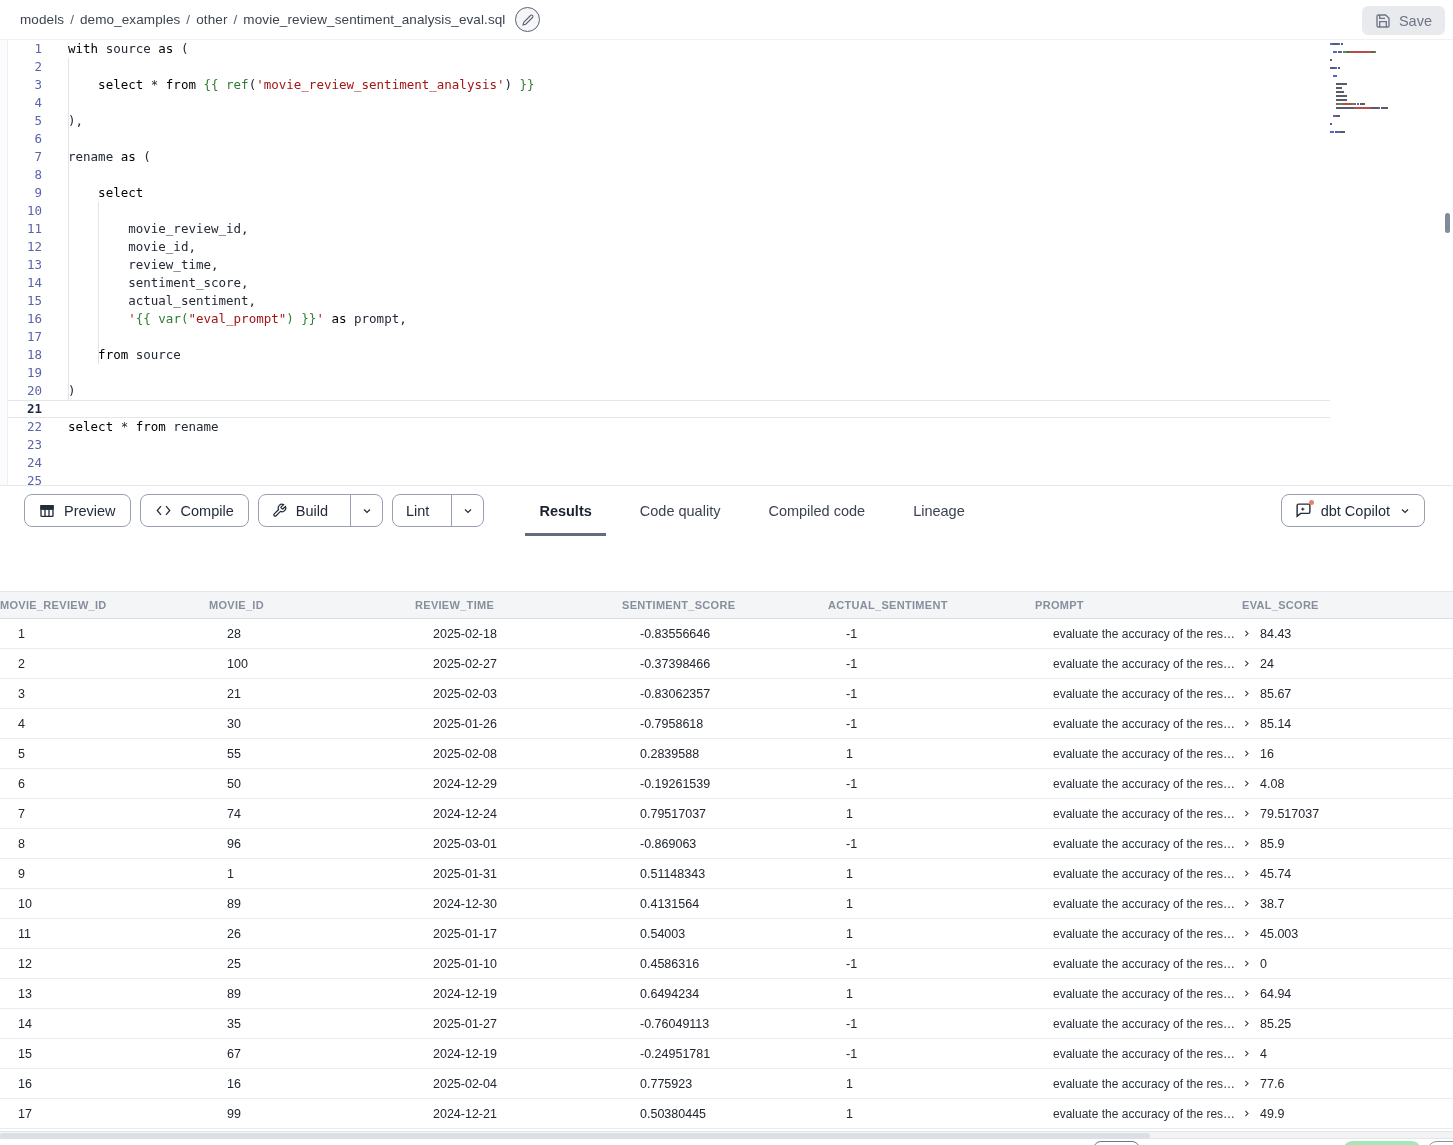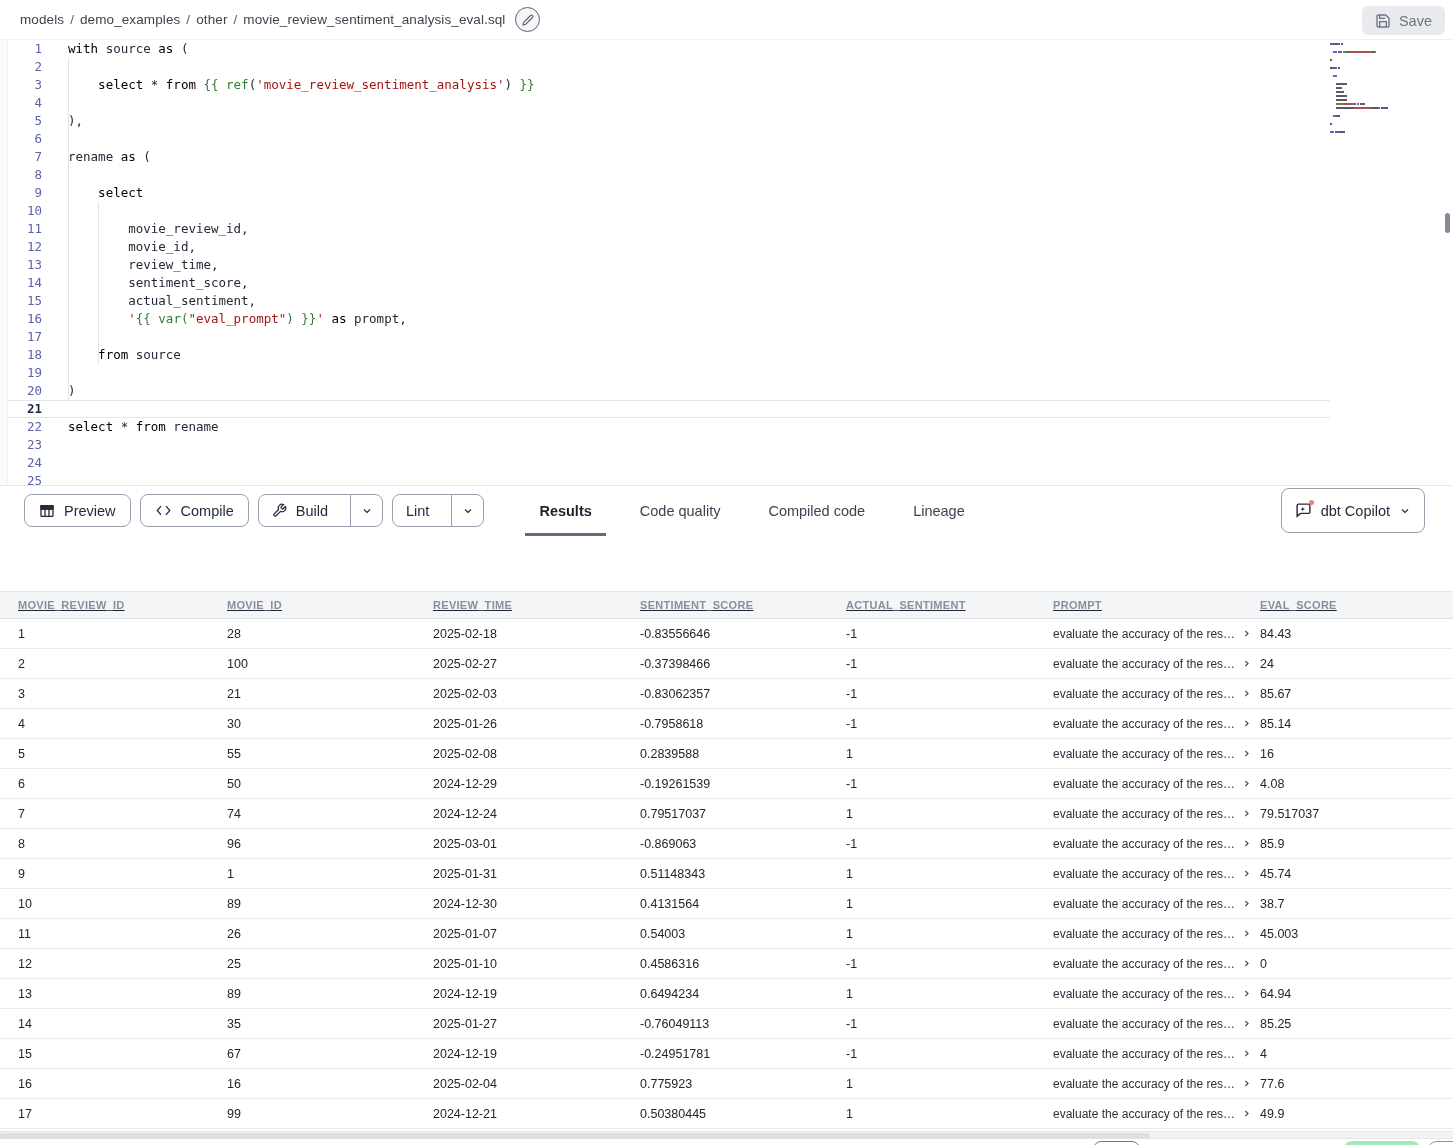--- a/index.html
+++ b/index.html
@@ -54,35 +54,35 @@
             font-family:inherit; }
   .tb-btn svg { flex:0 0 auto; }
   .tb-split { padding:0; overflow:hidden; }
   .tb-split .main { display:flex; align-items:center; gap:9px; padding:0 13px; height:100%; }
   .tb-split .chev { display:flex; align-items:center; justify-content:center; width:32px; height:100%;
                     border-left:1px solid #99a1b1; }
   .tabs { margin-left:22px; display:flex; height:50px; align-items:stretch; }
   .tab { padding:0 24px; display:flex; align-items:center; font-size:14.5px; color:#3c4351; position:relative; cursor:default; }
   .tab.active { color:#1b222e; font-weight:bold; }
   .tab.active::after { content:""; position:absolute; left:10px; right:10px; bottom:0; height:3px; background:#626c7c; }
-  .copilot-btn { margin-left:auto; margin-right:4px; height:45px; border:1px solid #99a1b1; border-radius:8px;
+  .copilot-btn { margin-left:auto; margin-right:4px; height:33px; border:1px solid #99a1b1; border-radius:8px;
                  background:#fff; display:flex; align-items:center; gap:9px; padding:0 13px; font-size:14.5px;
                  color:#242c3b; font-weight:500; font-family:inherit; }
 
   
   .results-bar { position:absolute; top:535px; left:0; right:0; height:50px; border-top:1px solid #d9dce2;
                  display:flex; align-items:center; padding:0 18px; font-size:14px; color:#1f252f; background:#fff; }
   .link { color:#17707f; margin-left:25px; cursor:pointer; }
   .link.right { margin-left:auto; margin-right:0; }
 
   
   .table-area { position:absolute; top:591px; left:0; right:0; }
   .thead { height:28px; background:#f4f5f7; border-top:1px solid #e4e6ea; border-bottom:1px solid #dadde2;
-           display:grid; grid-template-columns:209px 206px 207px 206px 207px 207px 1fr; padding-left:18px;
-           align-items:center;text-decoration:underline; }
+           display:grid; grid-template-columns:209px 206px 207px 206px 207px 207px 1fr; 
+           align-items:center; }
   .th { font-size:11px; font-weight:bold; color:#878f9d; letter-spacing:.3px; }
   .tr { height:30px; display:grid; grid-template-columns:209px 206px 207px 206px 207px 207px 1fr;
         padding-left:18px; align-items:center; border-bottom:1px solid #e9ebef; font-size:12.5px; color:#21262f; }
   .prompt-cell { display:flex; align-items:center; gap:7px; }
   .prompt-text { font-size:12px; color:#2a303b; }
 
   
   .footer { position:absolute; top:1129px; left:0; right:0; height:16px; background:#fff; overflow:hidden; }
   .hscroll { position:absolute; top:2px; left:0; right:0; height:8px; background:#f2f3f5;
              border-top:1px solid #e3e5e9; border-bottom:1px solid #e3e5e9; }
@@ -521,21 +521,21 @@
               <svg width="9" height="9" viewBox="0 0 24 24" fill="none" stroke="#3a4150" stroke-width="3">
                 <polyline points="9 5 16 12 9 19"></polyline>
               </svg>
             </span>
           </div>
           <div class="td">38.7</div>
         </div>
         <div class="tr">
           <div class="td">11</div>
           <div class="td">26</div>
-          <div class="td">2025-01-07</div>
+          <div class="td">2025-01-17</div>
           <div class="td">0.54003</div>
           <div class="td">1</div>
           <div class="prompt-cell">
             <span class="prompt-text">evaluate the accuracy of the res…</span>
             <span style="display: flex;">
               <svg width="9" height="9" viewBox="0 0 24 24" fill="none" stroke="#3a4150" stroke-width="3">
                 <polyline points="9 5 16 12 9 19"></polyline>
               </svg>
             </span>
           </div>

